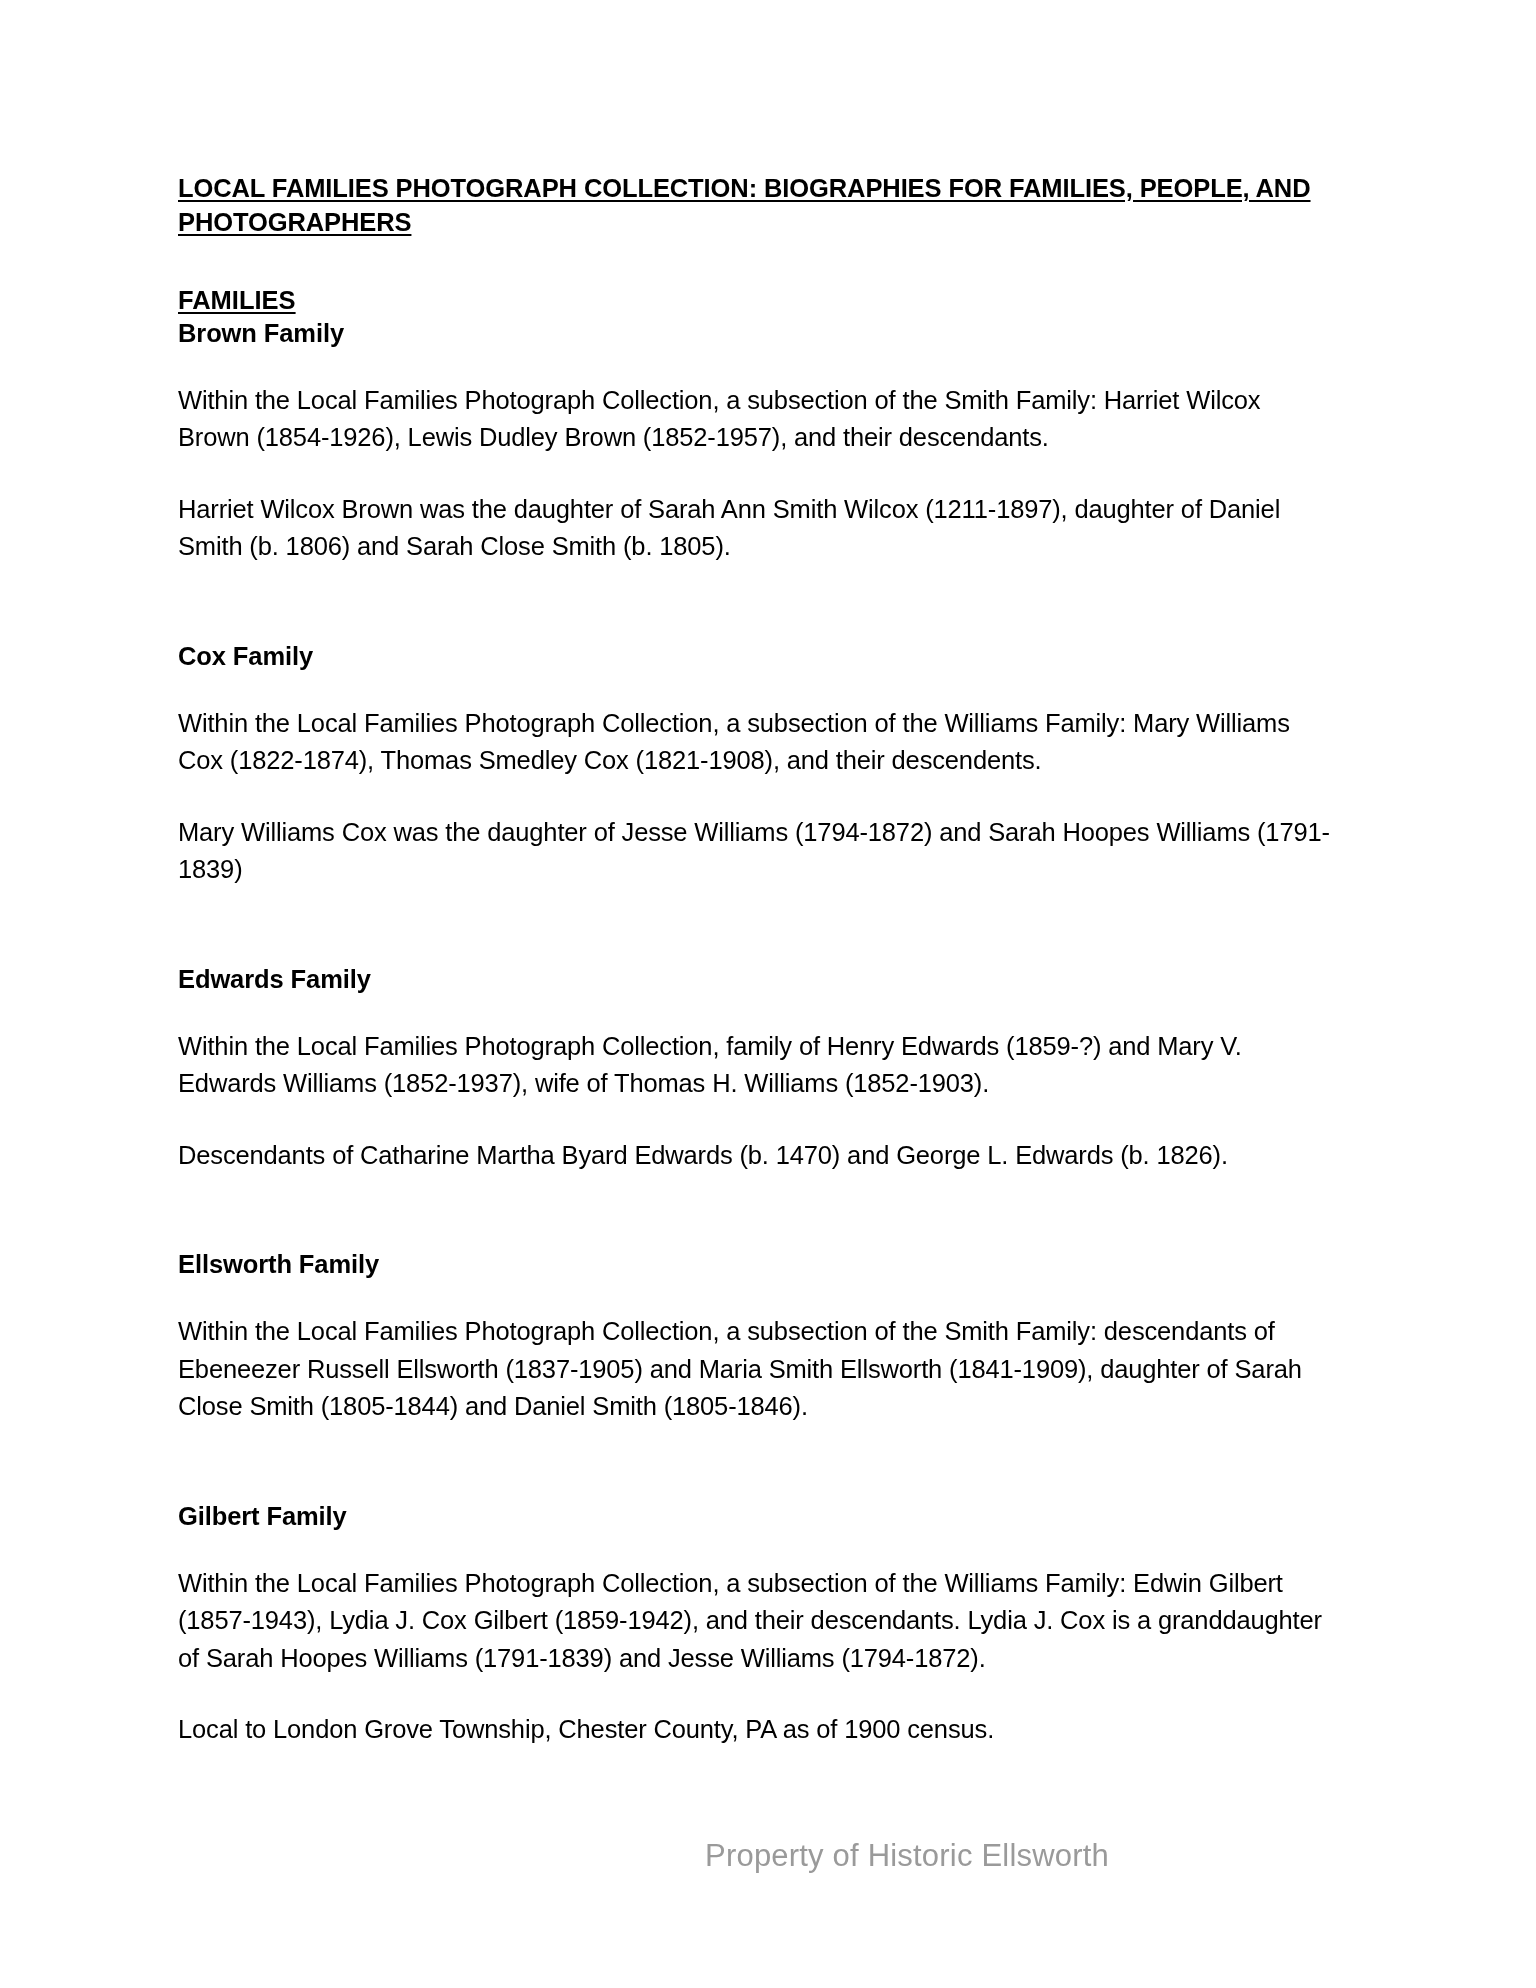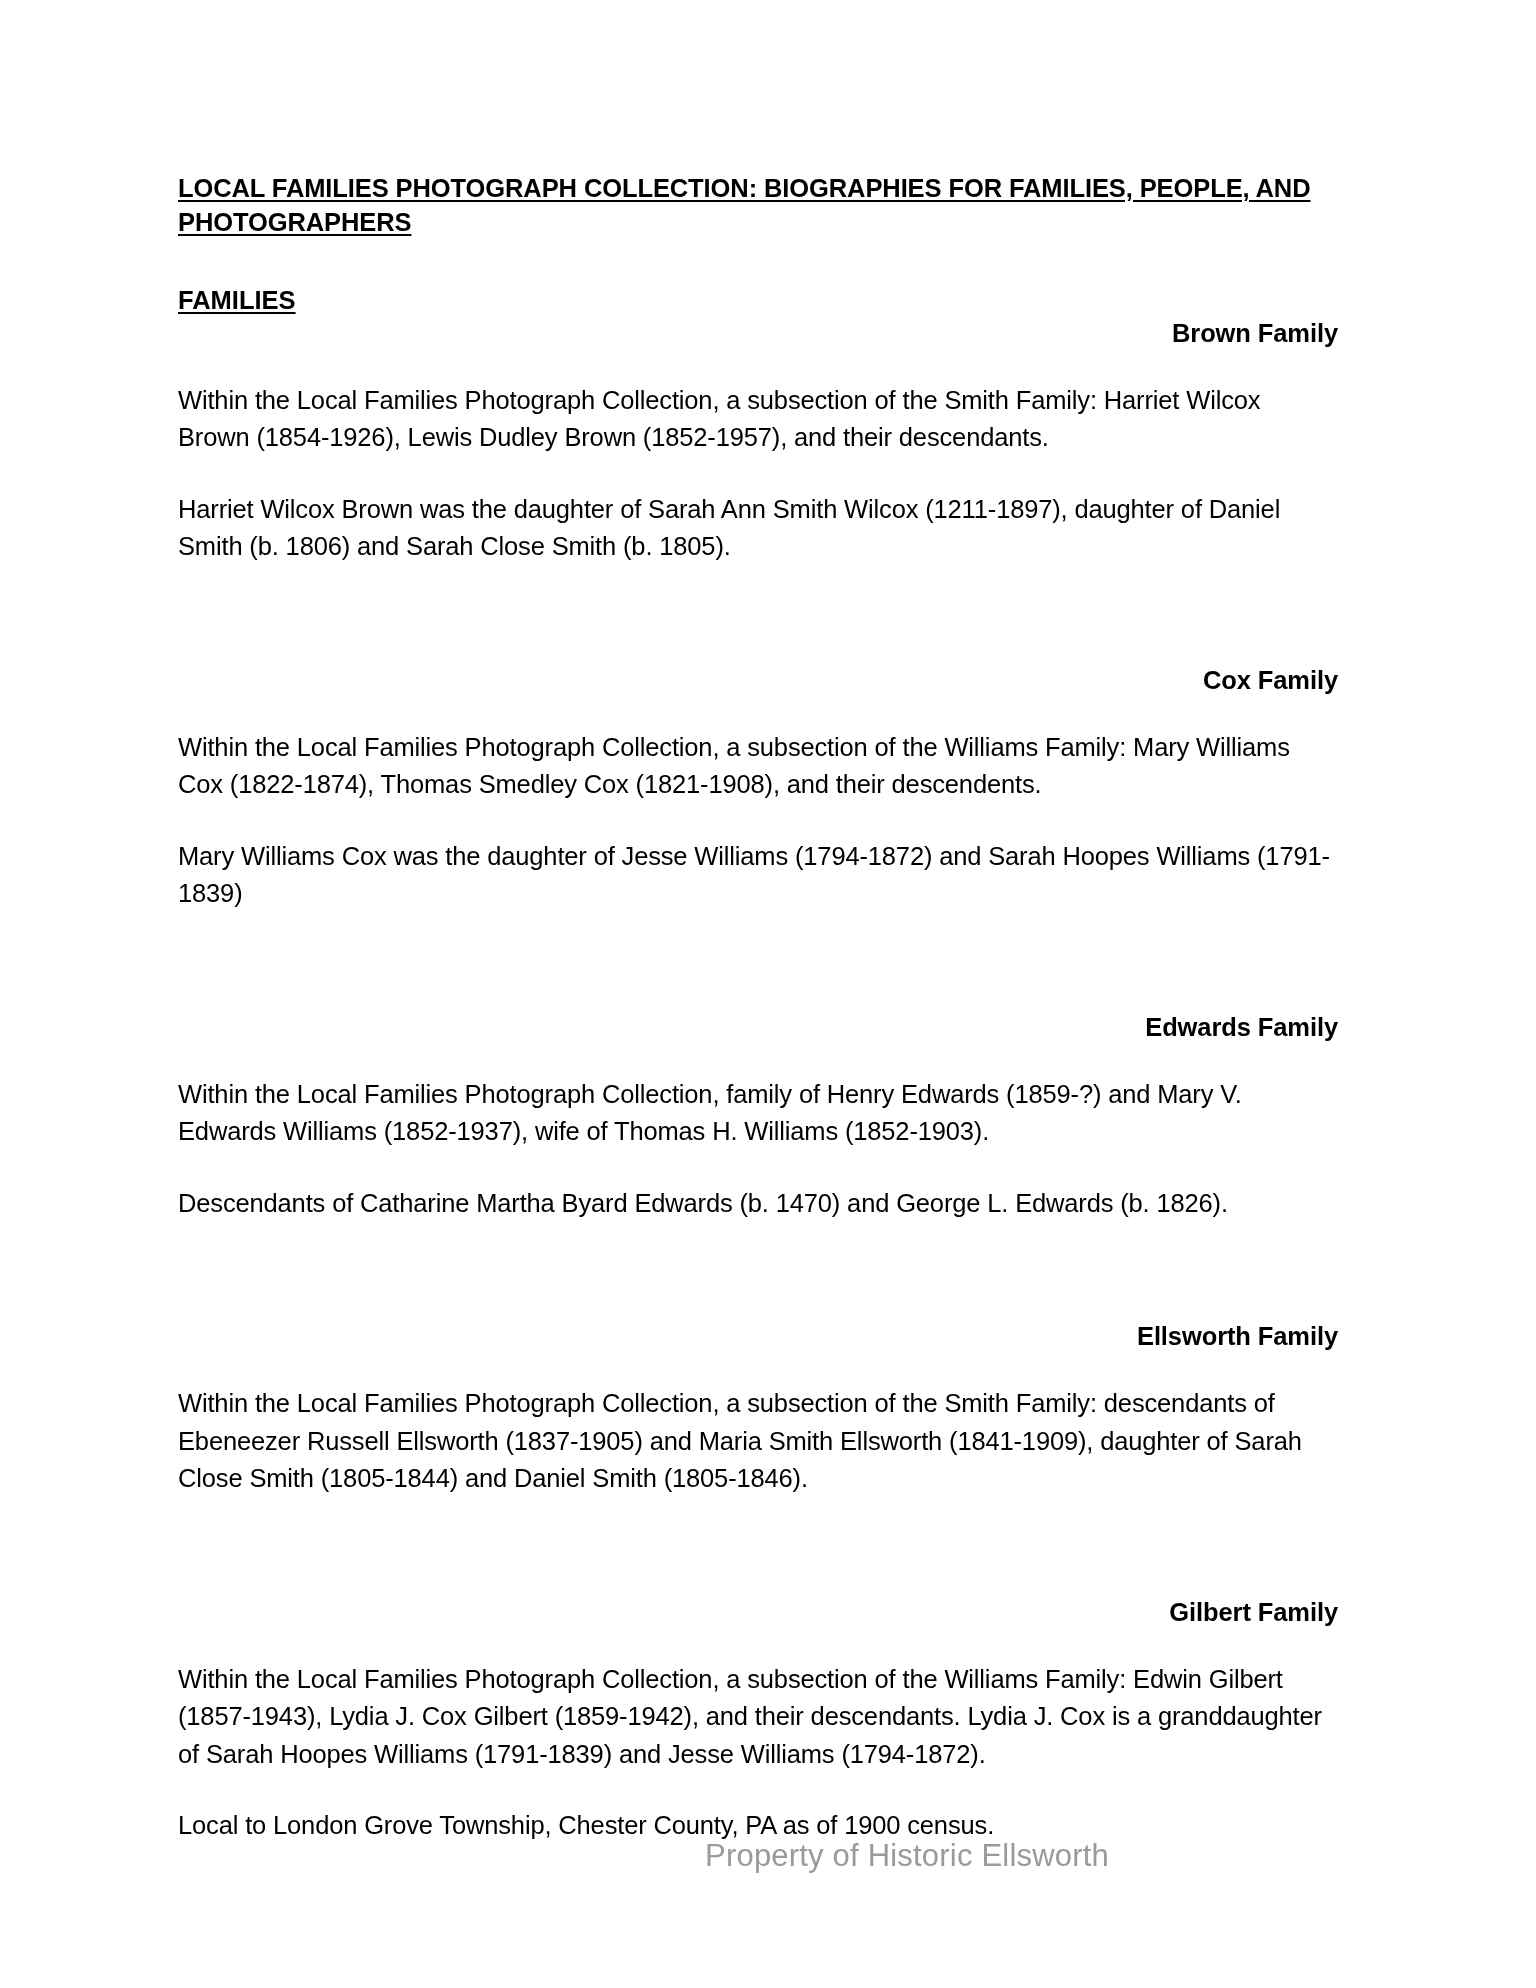--- a/index.html
+++ b/index.html
@@ -45,24 +45,23 @@
     text-decoration: underline;
     text-underline-offset: 3px;
     margin: 46px 0 0 0;
     display: inline-block;
   }
   .family-heading {
     font-size: 25.5px;
     font-weight: bold;
     margin: 4px 0 0 0;
     letter-spacing: -0.1px;
-    text-align: right;
   }
   .family-heading.spaced {
-    margin-top: 100px;
+    margin-top: 76px;
   }
   p.body-text {
     font-size: 25.5px;
     font-weight: normal;
     line-height: 1.47;
     margin: 34px 0 0 0;
     letter-spacing: -0.15px;
   }
   .watermark {
     position: absolute;

